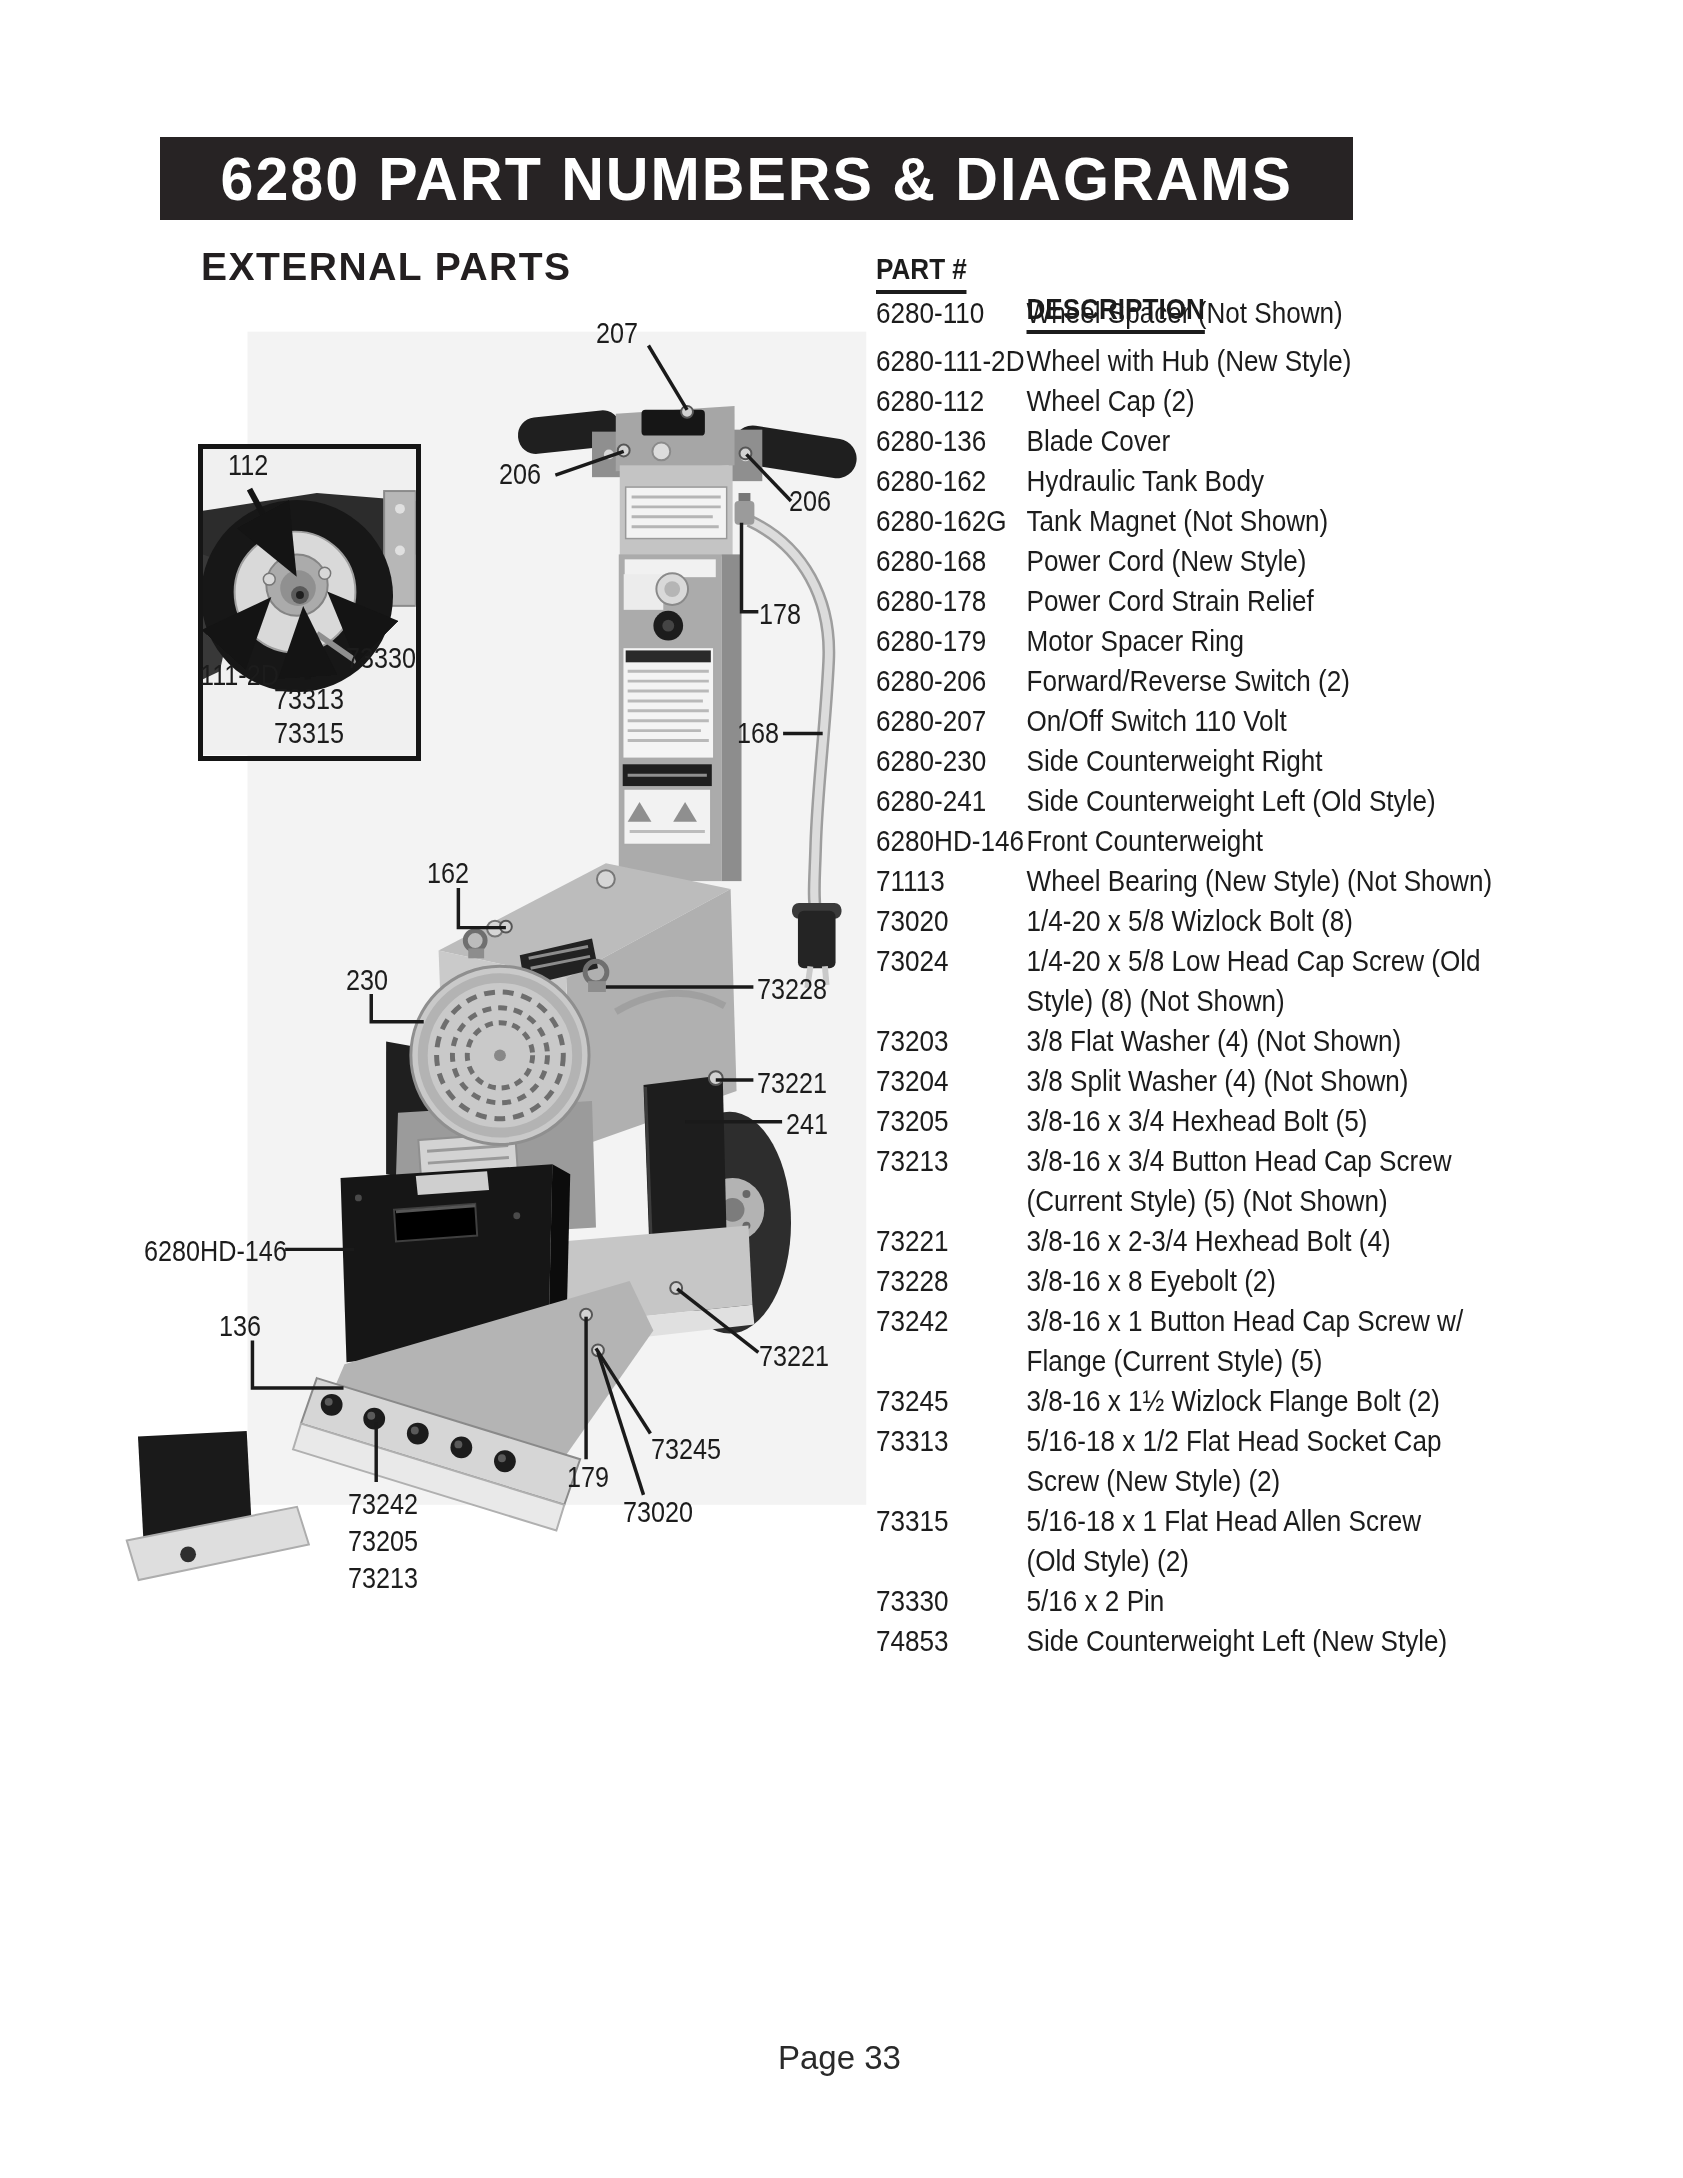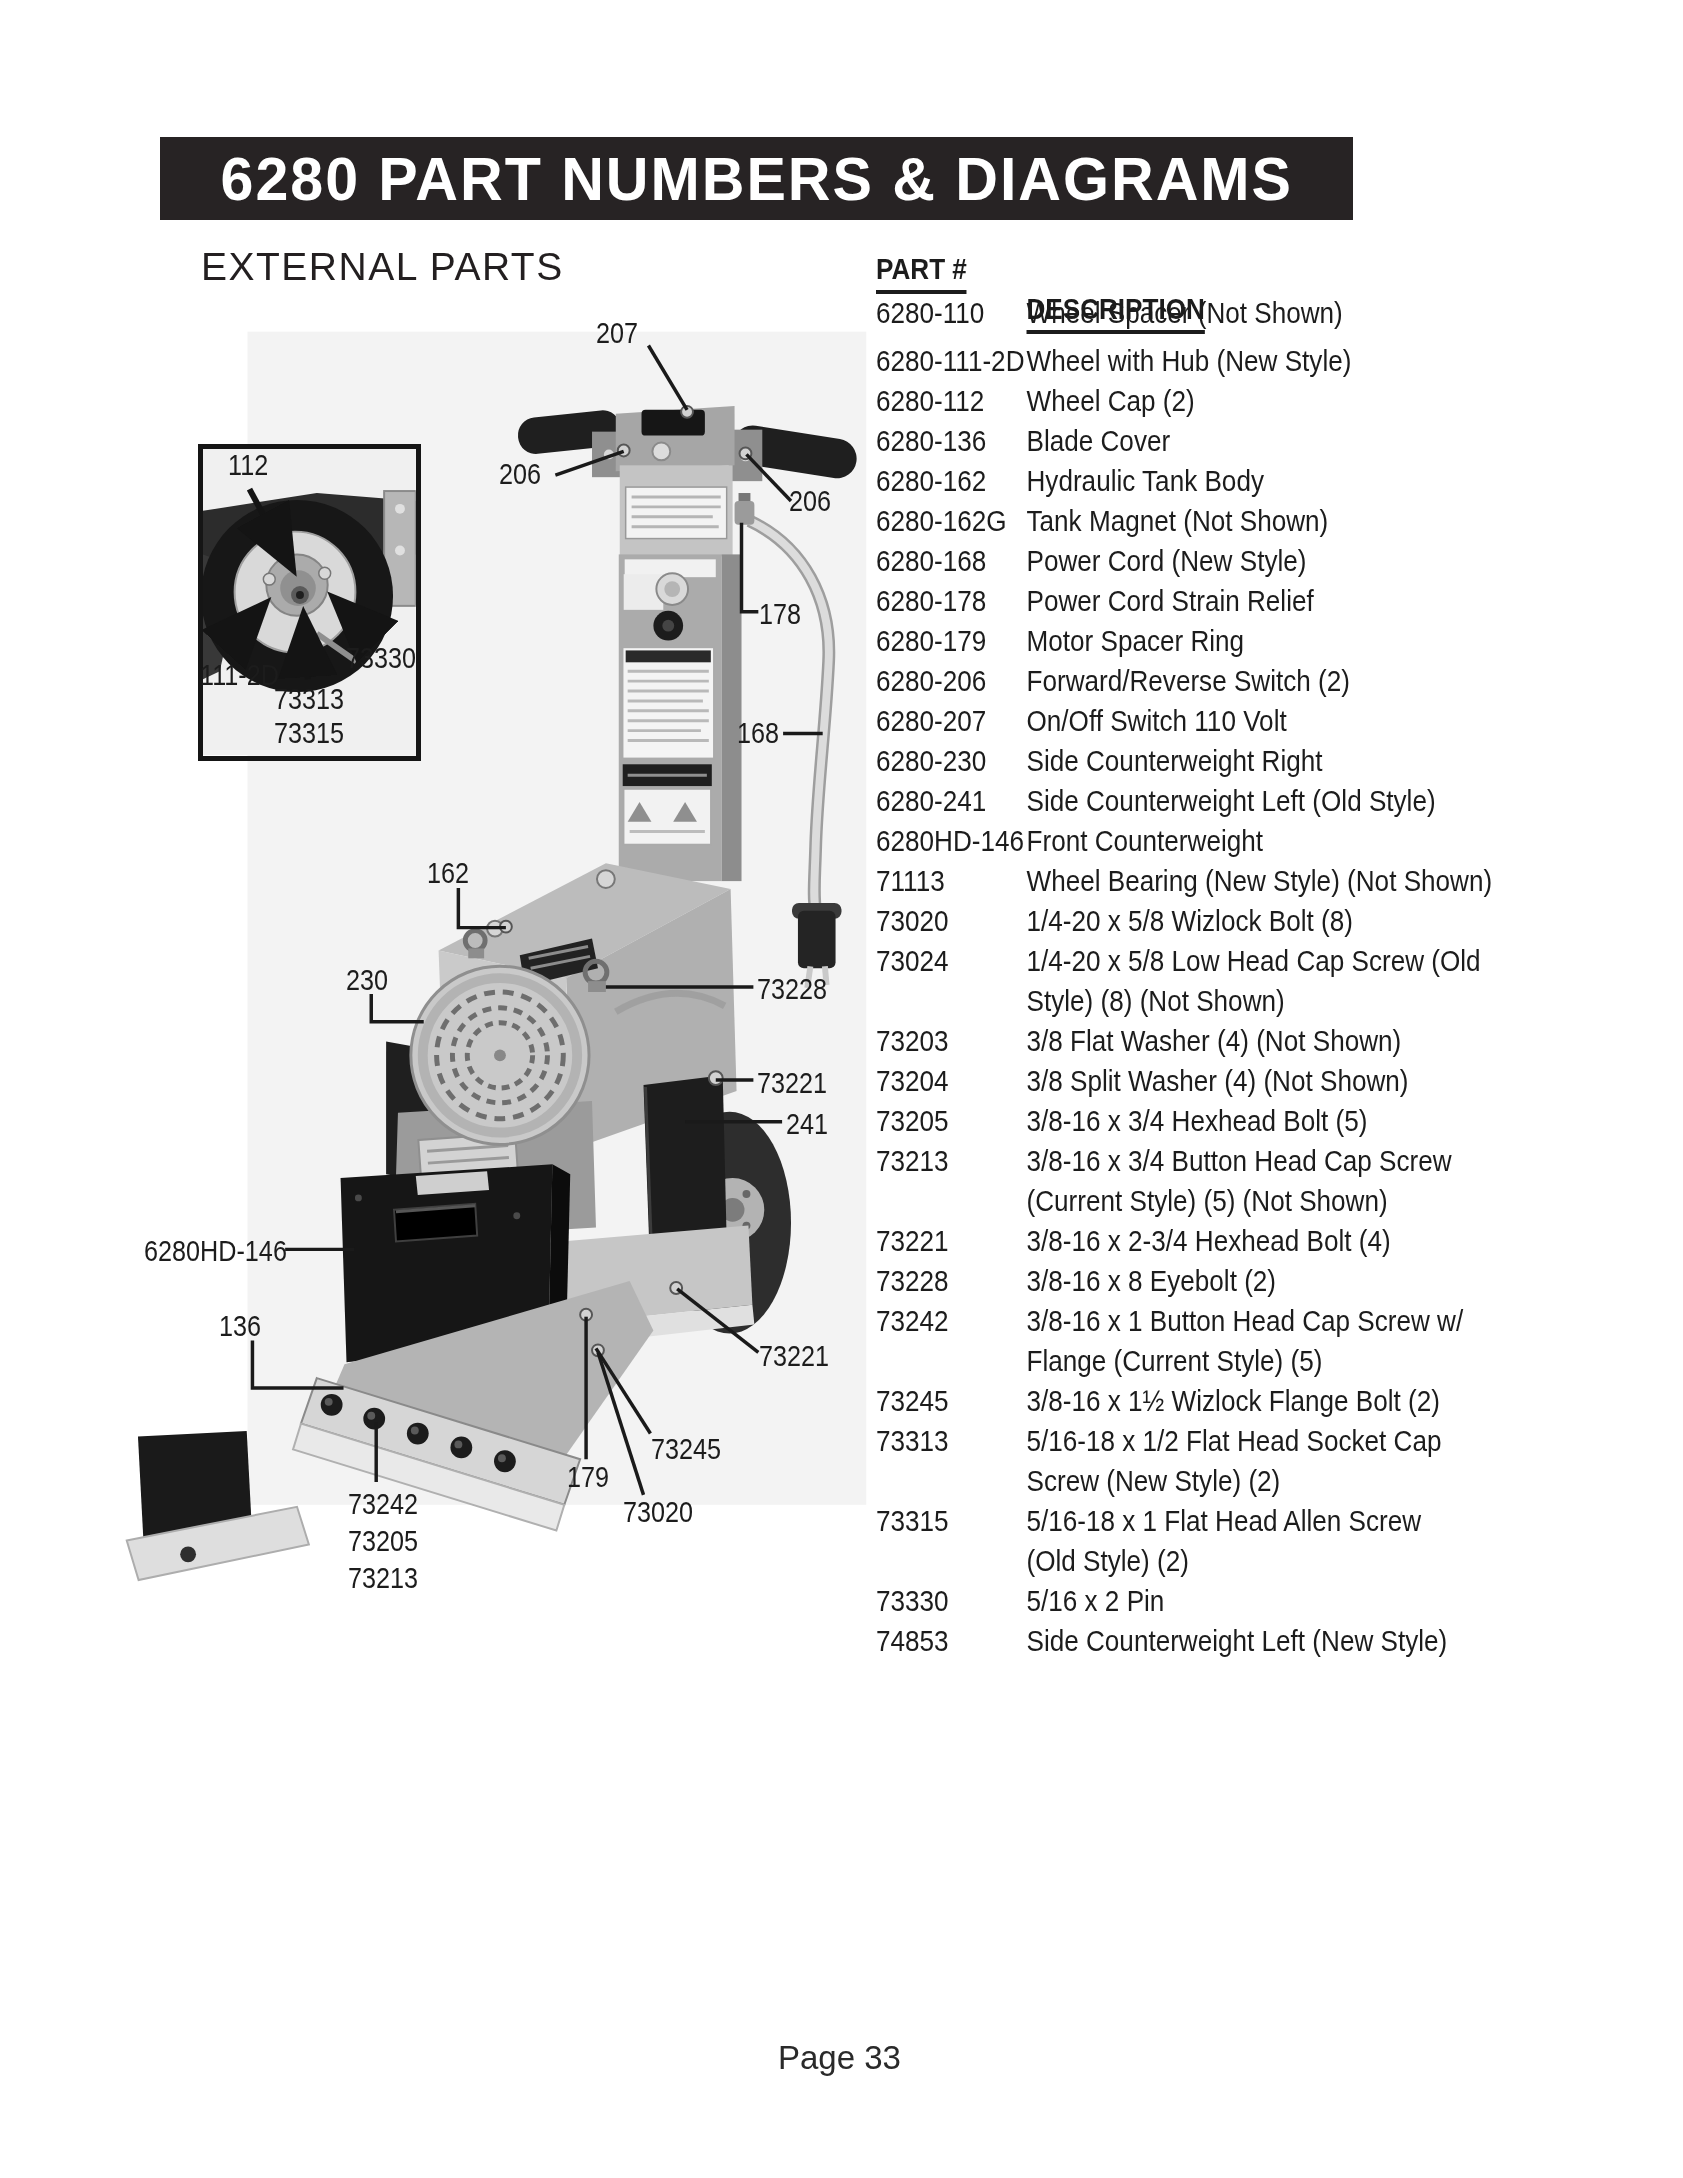--- a/index.html
+++ b/index.html
@@ -2,21 +2,21 @@
 <html><head>
 <meta charset="utf-8">
 <style>
   html,body{margin:0;padding:0;background:#ffffff;}
   .page{position:relative;width:1683px;height:2178px;background:#ffffff;overflow:hidden;
         font-family:"Liberation Sans",sans-serif;color:#1c1c1c;}
   svg.diagram{position:absolute;left:0;top:0;z-index:1;pointer-events:none;}
   .titlebar{position:absolute;left:160px;top:99px;width:1193px;height:83px;background:#272324;
             display:flex;align-items:center;justify-content:center;z-index:2;margin-top:38px;}
   .titlebar .t{color:#ffffff;font-weight:bold;font-size:61px;letter-spacing:2px;transform:scaleX(.97);white-space:nowrap;}
-  .section-h{position:absolute;left:201px;top:245px;font-size:39px;font-weight:normal;letter-spacing:1.5px;
+  .section-h{position:absolute;left:201px;top:245px;font-size:39px;font-weight:bold;letter-spacing:1.5px;
              color:#231f20;z-index:2;white-space:nowrap;}
   
   .tablewrap{position:absolute;left:876px;top:249px;width:762px;transform:scaleX(.87);
              transform-origin:top left;font-size:30px;line-height:40px;z-index:2;}
   .thead{display:flex;height:44px;font-weight:bold;}
   .thead .tpart span,.thead .tdesc span{display:inline-block;border-bottom:4px solid #1c1c1c;padding-bottom:1px;}
   .tpart{width:173px;flex:none;}
   .tdesc{flex:1;white-space:pre-line;}
   .trow{display:flex;}
   .trow:nth-child(2){margin-top:8px;}

